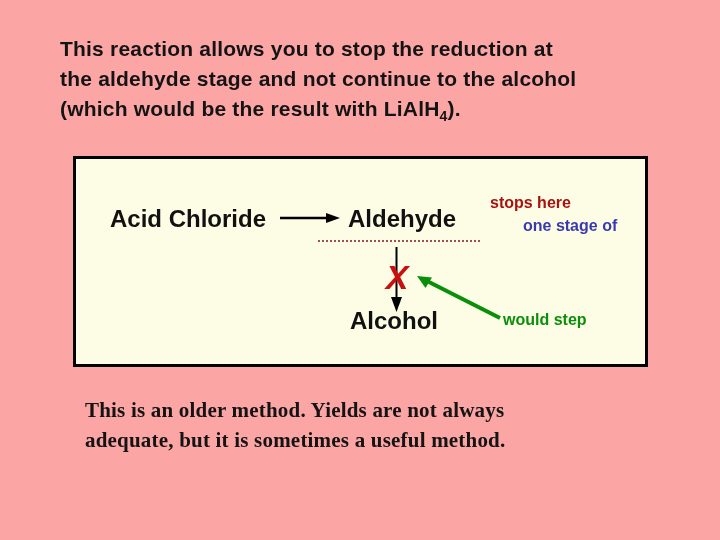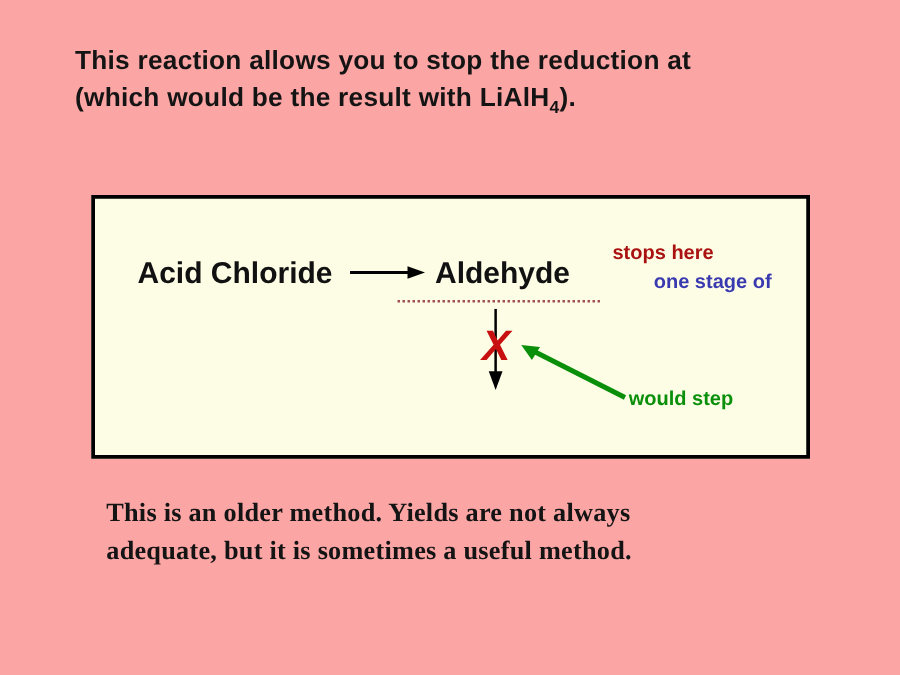--- a/index.html
+++ b/index.html
@@ -77,20 +77,21 @@
     color: #c81010;
   }
 </style>
 </head>
 <body>
 
 <div class="slide">
 
   <p class="para top">
     <span class="pline">This reaction allows you to stop the reduction at</span>
+    <span class="pline">the aldehyde stage and not continue to the alcohol</span>
     <span class="pline"><span>(which would be the result with LiAlH</span><span class="sub4">4</span><span>).</span></span>
   </p>
 
   <div class="diagram-box">
 
     <span class="lbl acid">Acid Chloride</span>
 
     <svg class="h-arrow" width="62" height="16" viewBox="0 0 62 16">
       <line x1="0" y1="8" x2="48" y2="8" stroke="#000000" stroke-width="2.5"></line>
       <polygon points="46,3 60,8 46,13" fill="#000000"></polygon>
@@ -100,20 +101,21 @@
 
     <div class="dotline"></div>
 
     <svg class="v-arrow" width="17" height="66" viewBox="0 0 17 66">
       <line x1="8.5" y1="0" x2="8.5" y2="52" stroke="#000000" stroke-width="2"></line>
       <polygon points="3,50 8.5,65 14,50" fill="#000000"></polygon>
     </svg>
 
     <span class="xmark">X</span>
 
+    <span class="lbl alcohol">Alcohol</span>
 
     <span class="ann stops">stops here</span>
     <span class="ann one">one stage of</span>
 
     <svg class="g-arrow" width="92" height="56" viewBox="0 0 92 56">
       <line x1="88" y1="50" x2="15" y2="13" stroke="#0a8f0a" stroke-width="4"></line>
       <polygon points="5,8 20,9.5 13.5,20 " fill="#0a8f0a"></polygon>
     </svg>
 
     <span class="ann sstep">would step</span>

